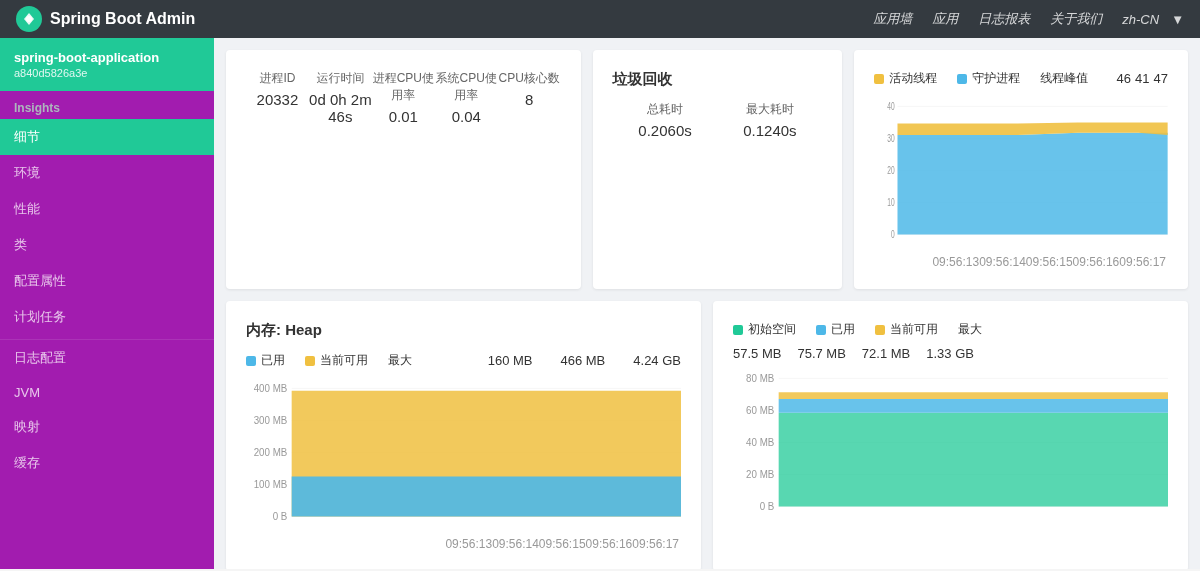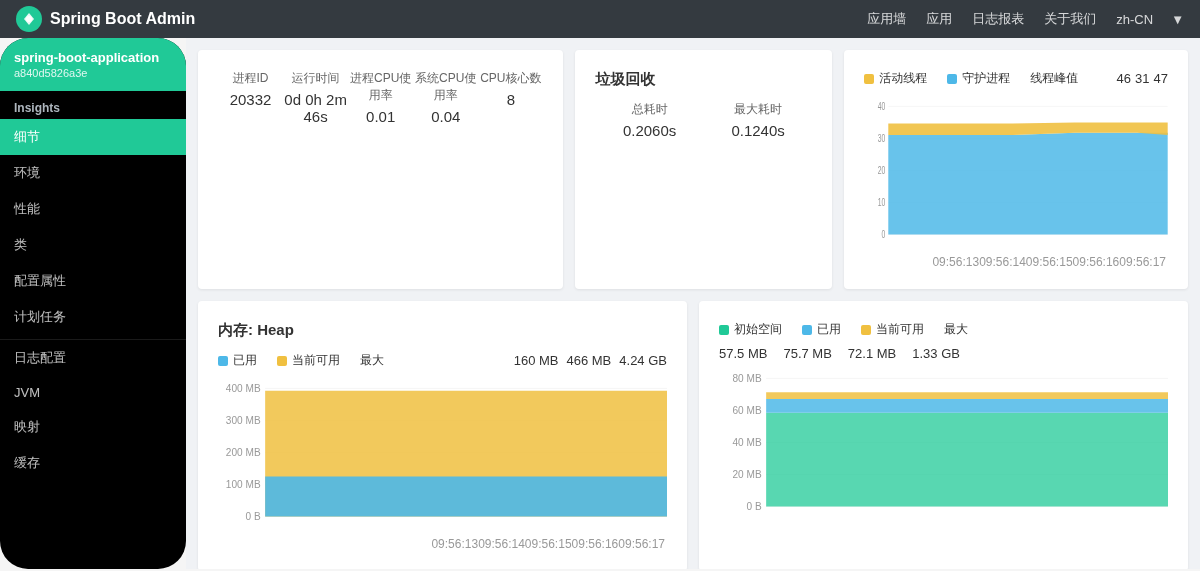--- a/index.html
+++ b/index.html
@@ -31,48 +31,48 @@
       display: flex;
       align-items: center;
       justify-content: center;
       font-size: 14px;
       font-weight: bold;
     }
     .nav-links {
       display: flex;
       gap: 20px;
       align-items: center;
+      font-style: italic;
     }
     .nav-link {
       color: rgba(255,255,255,0.8);
       cursor: pointer;
       font-size: 13px;
     }
     .lang-selector {
       display: flex;
       align-items: flex-end;
-      gap: 18px;
+      gap: 12px;
       color: rgba(255,255,255,0.8);
       cursor: pointer;
     }
 
     
     .layout {
       display: flex;
       height: calc(571px - 40px);
     }
 
     
     .sidebar {
-      width: 186px;
-      background: #000000;
+      width: 214px;
+      background: #a21caf;
       color: #fff;
       flex-shrink: 0;
       overflow-y: auto;
-      border-radius: 28px;
     }
     .sidebar-app-info {
       background: #20c997;
       padding: 12px 14px;
       font-size: 12px;
     }
     .sidebar-app-name {
       font-size: 13px;
       font-weight: 600;
     }
@@ -293,21 +293,21 @@
           </div>
           <div class="legend-item">
             <div class="legend-dot" style="background:#4db8e8;"></div>
             <span>守护进程</span>
           </div>
           <div class="legend-item">
             <span>线程峰值</span>
           </div>
           <div style="margin-left:auto; display:flex; gap:4px;">
             <span class="legend-value">46</span>
-            <span class="legend-value">31</span>
+            <span class="legend-value">41</span>
             <span class="legend-value">47</span>
           </div>
         </div>
         <div class="threads-chart-wrapper">
           <svg class="chart" viewBox="0 0 400 140" preserveAspectRatio="none">
 
             <line x1="32" y1="10" x2="400" y2="10" stroke="#eee" stroke-width="0.5"></line>
             <line x1="32" y1="38" x2="400" y2="38" stroke="#eee" stroke-width="0.5"></line>
             <line x1="32" y1="66" x2="400" y2="66" stroke="#eee" stroke-width="0.5"></line>
             <line x1="32" y1="94" x2="400" y2="94" stroke="#eee" stroke-width="0.5"></line>
@@ -343,21 +343,21 @@
             <div class="legend-dot" style="background:#4db8e8;"></div>
             <span>已用</span>
           </div>
           <div class="legend-item">
             <div class="legend-dot" style="background:#f0c040;"></div>
             <span>当前可用</span>
           </div>
           <div class="legend-item">
             <span>最大</span>
           </div>
-          <div style="margin-left:auto; display:flex; gap:8px;">
+          <div style="margin-left:auto; display:flex; gap:28px;">
             <span class="legend-value">160 MB</span>
             <span class="legend-value">466 MB</span>
             <span class="legend-value">4.24 GB</span>
           </div>
         </div>
         <div style="position:relative;">
           <svg class="chart" viewBox="0 0 400 140" preserveAspectRatio="none">
 
             <line x1="42" y1="10" x2="400" y2="10" stroke="#eee" stroke-width="0.5"></line>
             <line x1="42" y1="38" x2="400" y2="38" stroke="#eee" stroke-width="0.5"></line>

